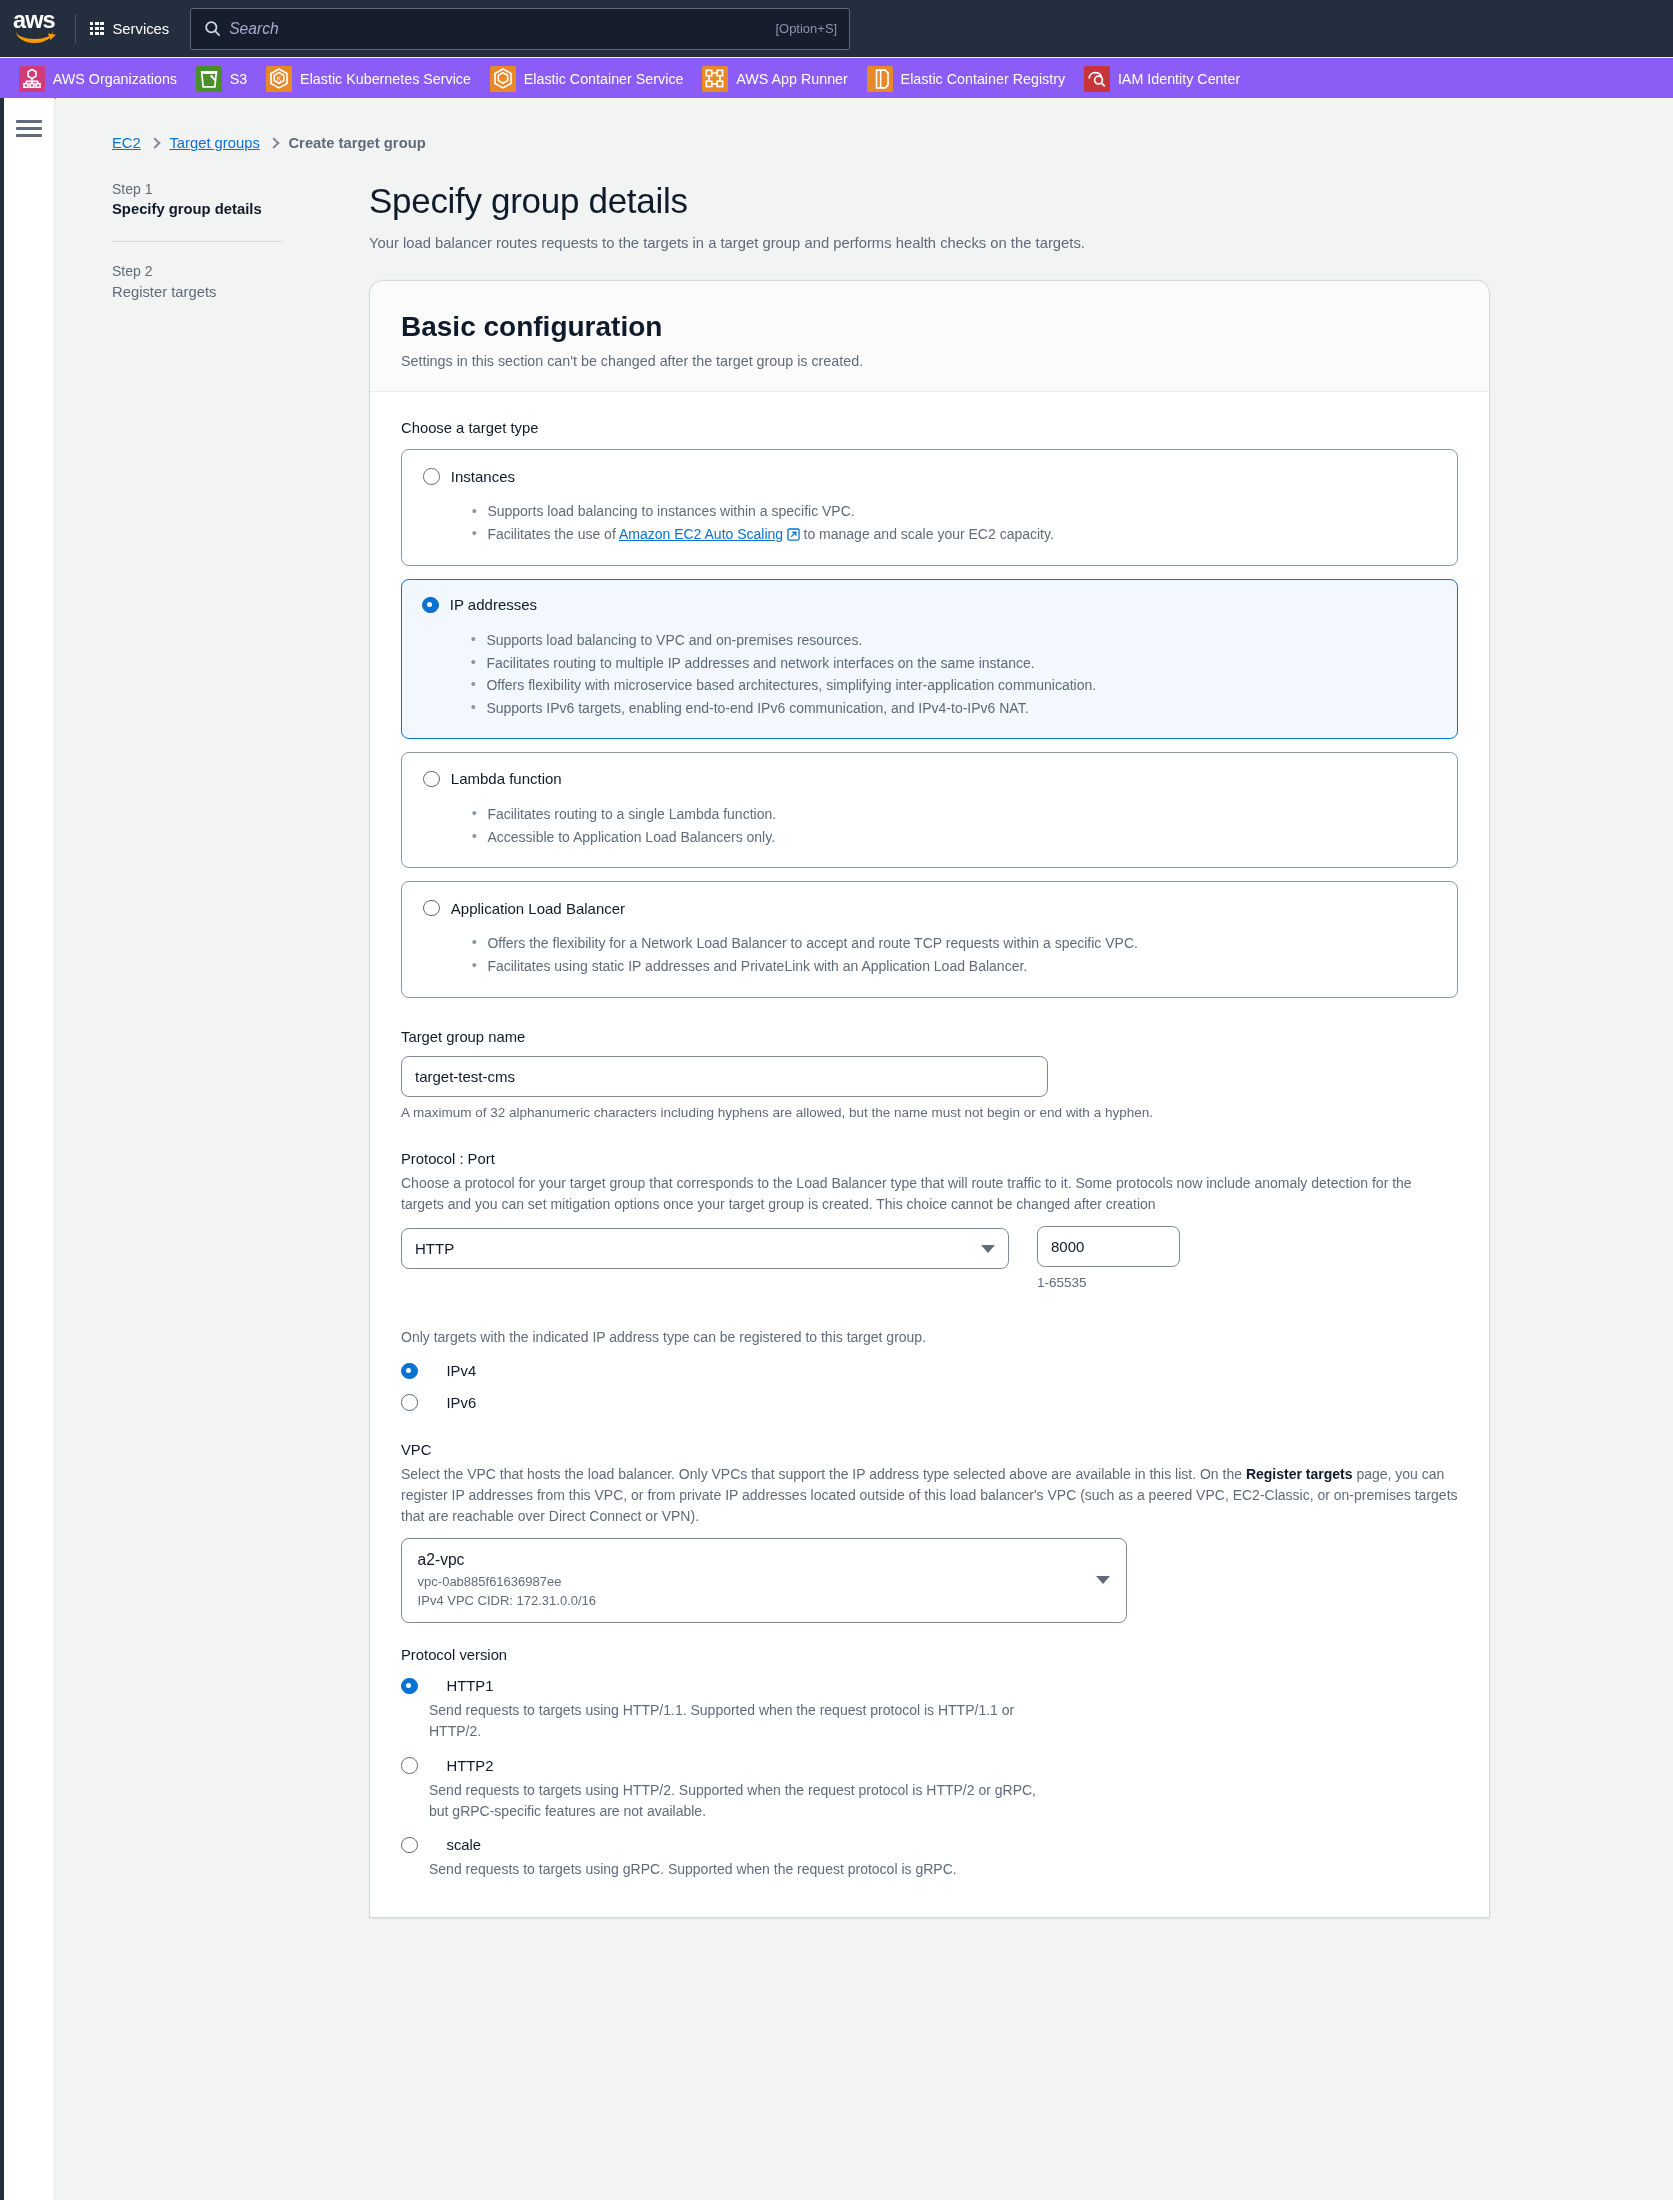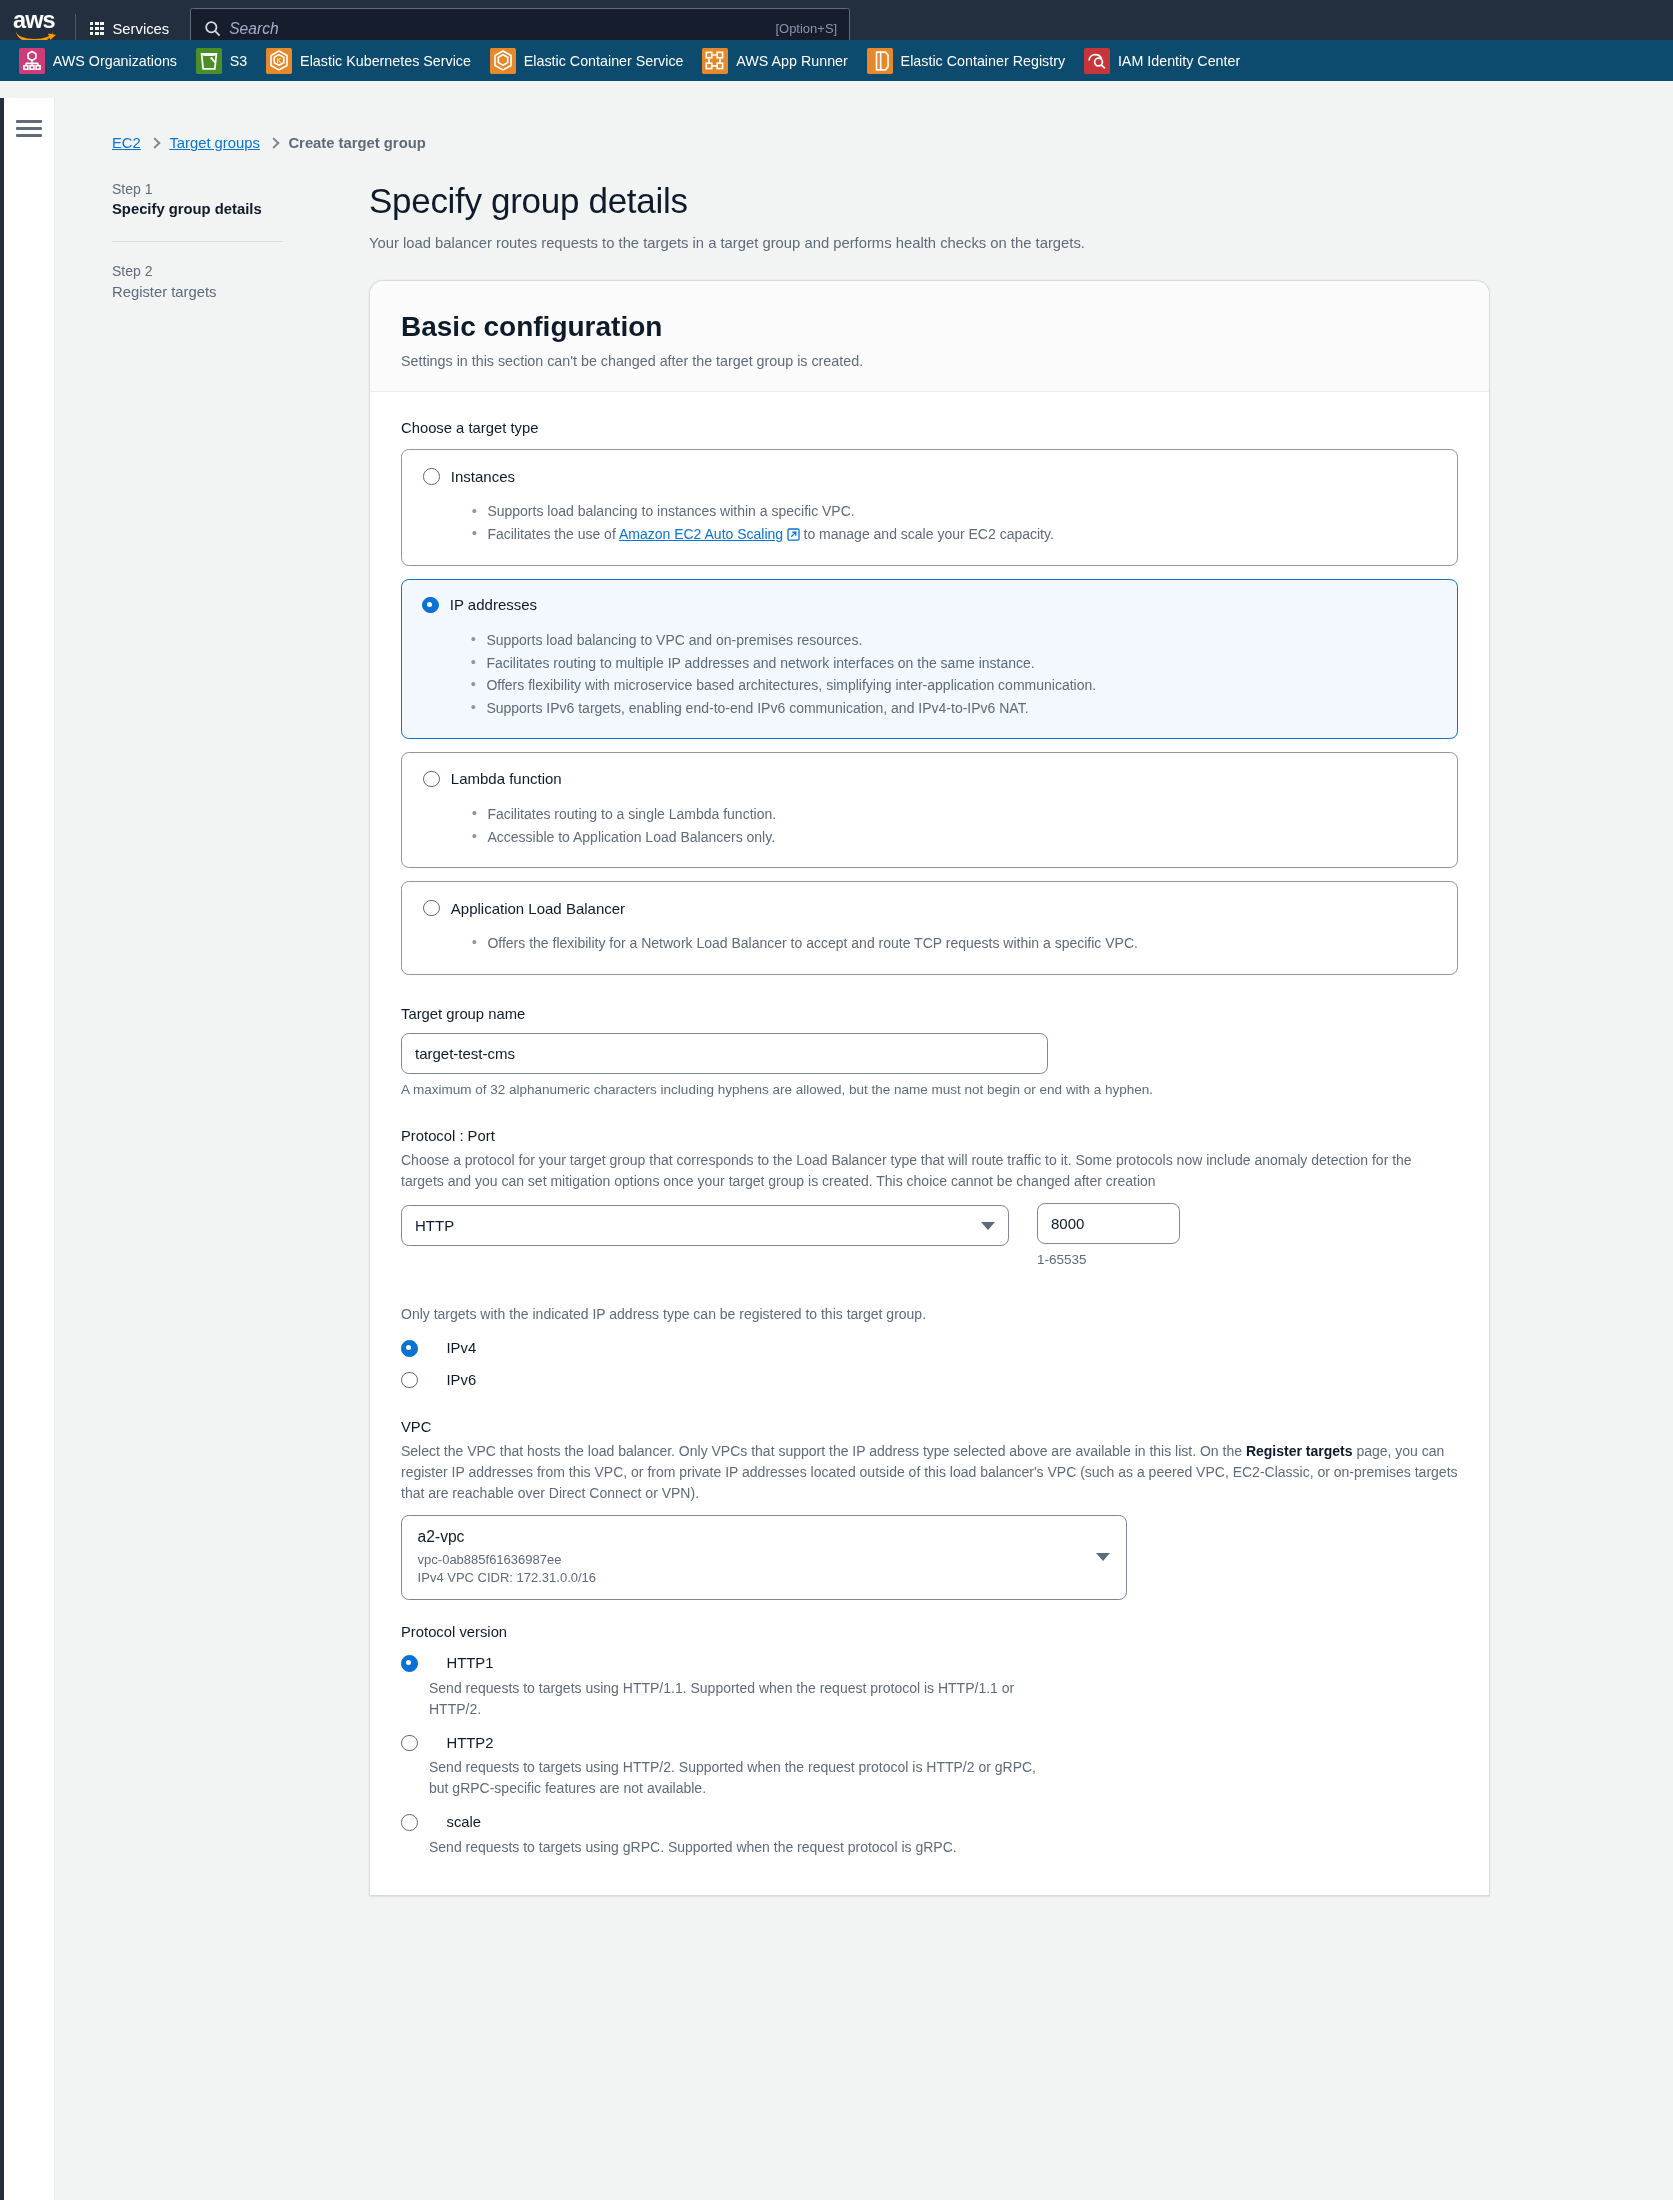--- a/index.html
+++ b/index.html
@@ -59,22 +59,22 @@
     flex: 0 0 auto;
   }
   #search-icon { width: 19px; height: 19px; flex: 0 0 auto; margin-right: 7px; }
   #search-placeholder {
     color: #a5accb; font-size: 15.6px; font-style: italic; flex: 1 1 auto;
   }
   #search-shortcut { color: #8b93ab; font-size: 13px; }
 
   
   #favorites-bar {
-    position: absolute; top: 40px; left: 0; width: 1674px; height: 41px;
-    background: #0c4a6e;
+    position: absolute; top: 58px; left: 0; width: 1674px; height: 41px;
+    background: #8b5cf6;
     display: flex; padding-left: 19px; gap: 0;
   }
   .fav-item {
     display: flex; align-items: center; gap: 7.8px;
     height: 41px; padding-right: 19px; cursor: pointer;
   }
   .fav-icon {
     width: 26px; height: 26px; border-radius: 1.7px;
     display: flex; align-items: center; justify-content: center;
     flex: 0 0 auto;
@@ -428,20 +428,21 @@
         </div>
 
         
         <div class="radio-card">
           <div class="radio-row">
             <span class="radio"></span>
             <span class="radio-label">Application Load Balancer</span>
           </div>
           <ul class="bullets">
             <li>Offers the flexibility for a Network Load Balancer to accept and route TCP requests within a specific VPC.</li>
+            <li>Facilitates using static IP addresses and PrivateLink with an Application Load Balancer.</li>
           </ul>
         </div>
 
         <div class="section-gap"></div>
 
         
         <div class="field-label">Target group name</div>
         <input class="text-input" value="target-test-cms" style="">
         <div class="field-hint">A maximum of 32 alphanumeric characters including hyphens are allowed, but the name must not begin or end with a hyphen.</div>
 

